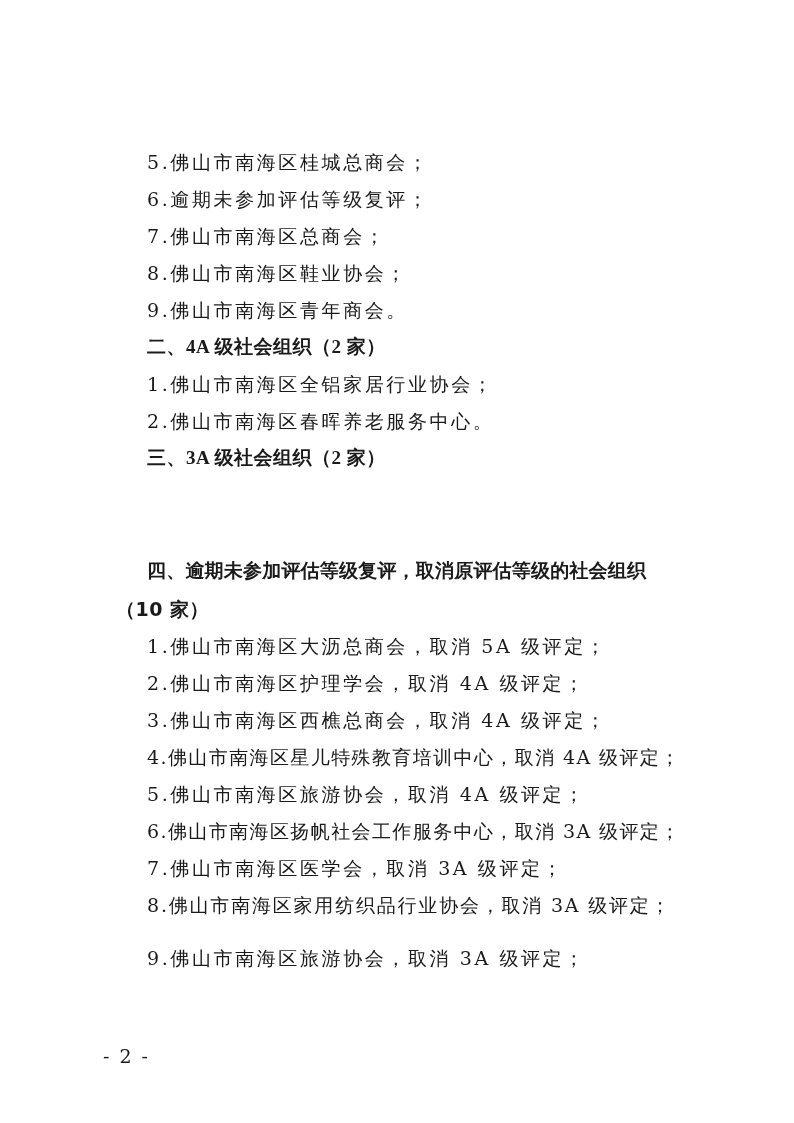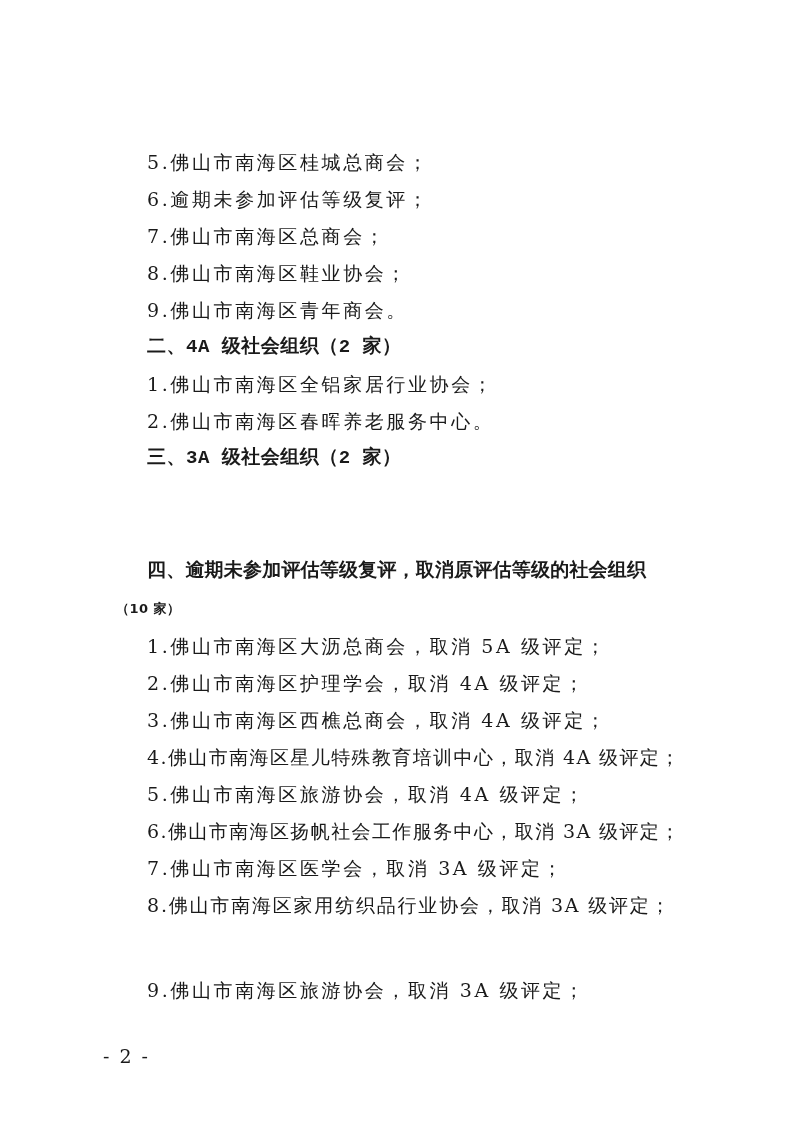--- a/index.html
+++ b/index.html
@@ -23,30 +23,30 @@
     .line {
       position: absolute;
       white-space: nowrap;
       font-size: 19px;
       line-height: 24px;
       letter-spacing: 2.6px;
     }
     .item { left: 147px; }
     .heading {
       left: 147px;
-      font-family: Liberation Mono, monospace;
+      font-family: Liberation Serif, serif;
       font-weight: bold;
       letter-spacing: 0.5px;
       font-size: 19px;
     }
     .heading-wrap {
       left: 116px;
       font-family: "DejaVu Sans", "Liberation Sans", sans-serif;
       font-weight: bold;
-      font-size: 13px;
+      font-size: 19px;
       letter-spacing: 0.5px;
     }
     .num { display: inline-block; }
     .footer {
       position: absolute;
       left: 103px;
       top: 1045px;
       font-size: 19px;
       letter-spacing: 2px;
       font-family: "DejaVu Serif", "Liberation Serif", serif;
@@ -102,18 +102,18 @@
   </div>
   <div class="line item" style="top:819px; letter-spacing:1.4px;text-align:center;">
     <span class="num">6.</span><span>佛山市南海区扬帆社会工作服务中心，取消 3A 级评定；</span>
   </div>
   <div class="line item" style="top:856px">
     <span class="num">7.</span><span>佛山市南海区医学会，取消 3A 级评定；</span>
   </div>
   <div class="line item" style="top:893px; letter-spacing:1.8px;">
     <span class="num">8.</span><span>佛山市南海区家用纺织品行业协会，取消 3A 级评定；</span>
   </div>
-  <div class="line item" style="top:978px">
+  <div class="line item" style="top:946px">
     <span class="num">9.</span><span>佛山市南海区旅游协会，取消 3A 级评定；</span>
   </div>
 
   <div class="footer">- 2 -</div>
 </div>
 
 </body></html>

